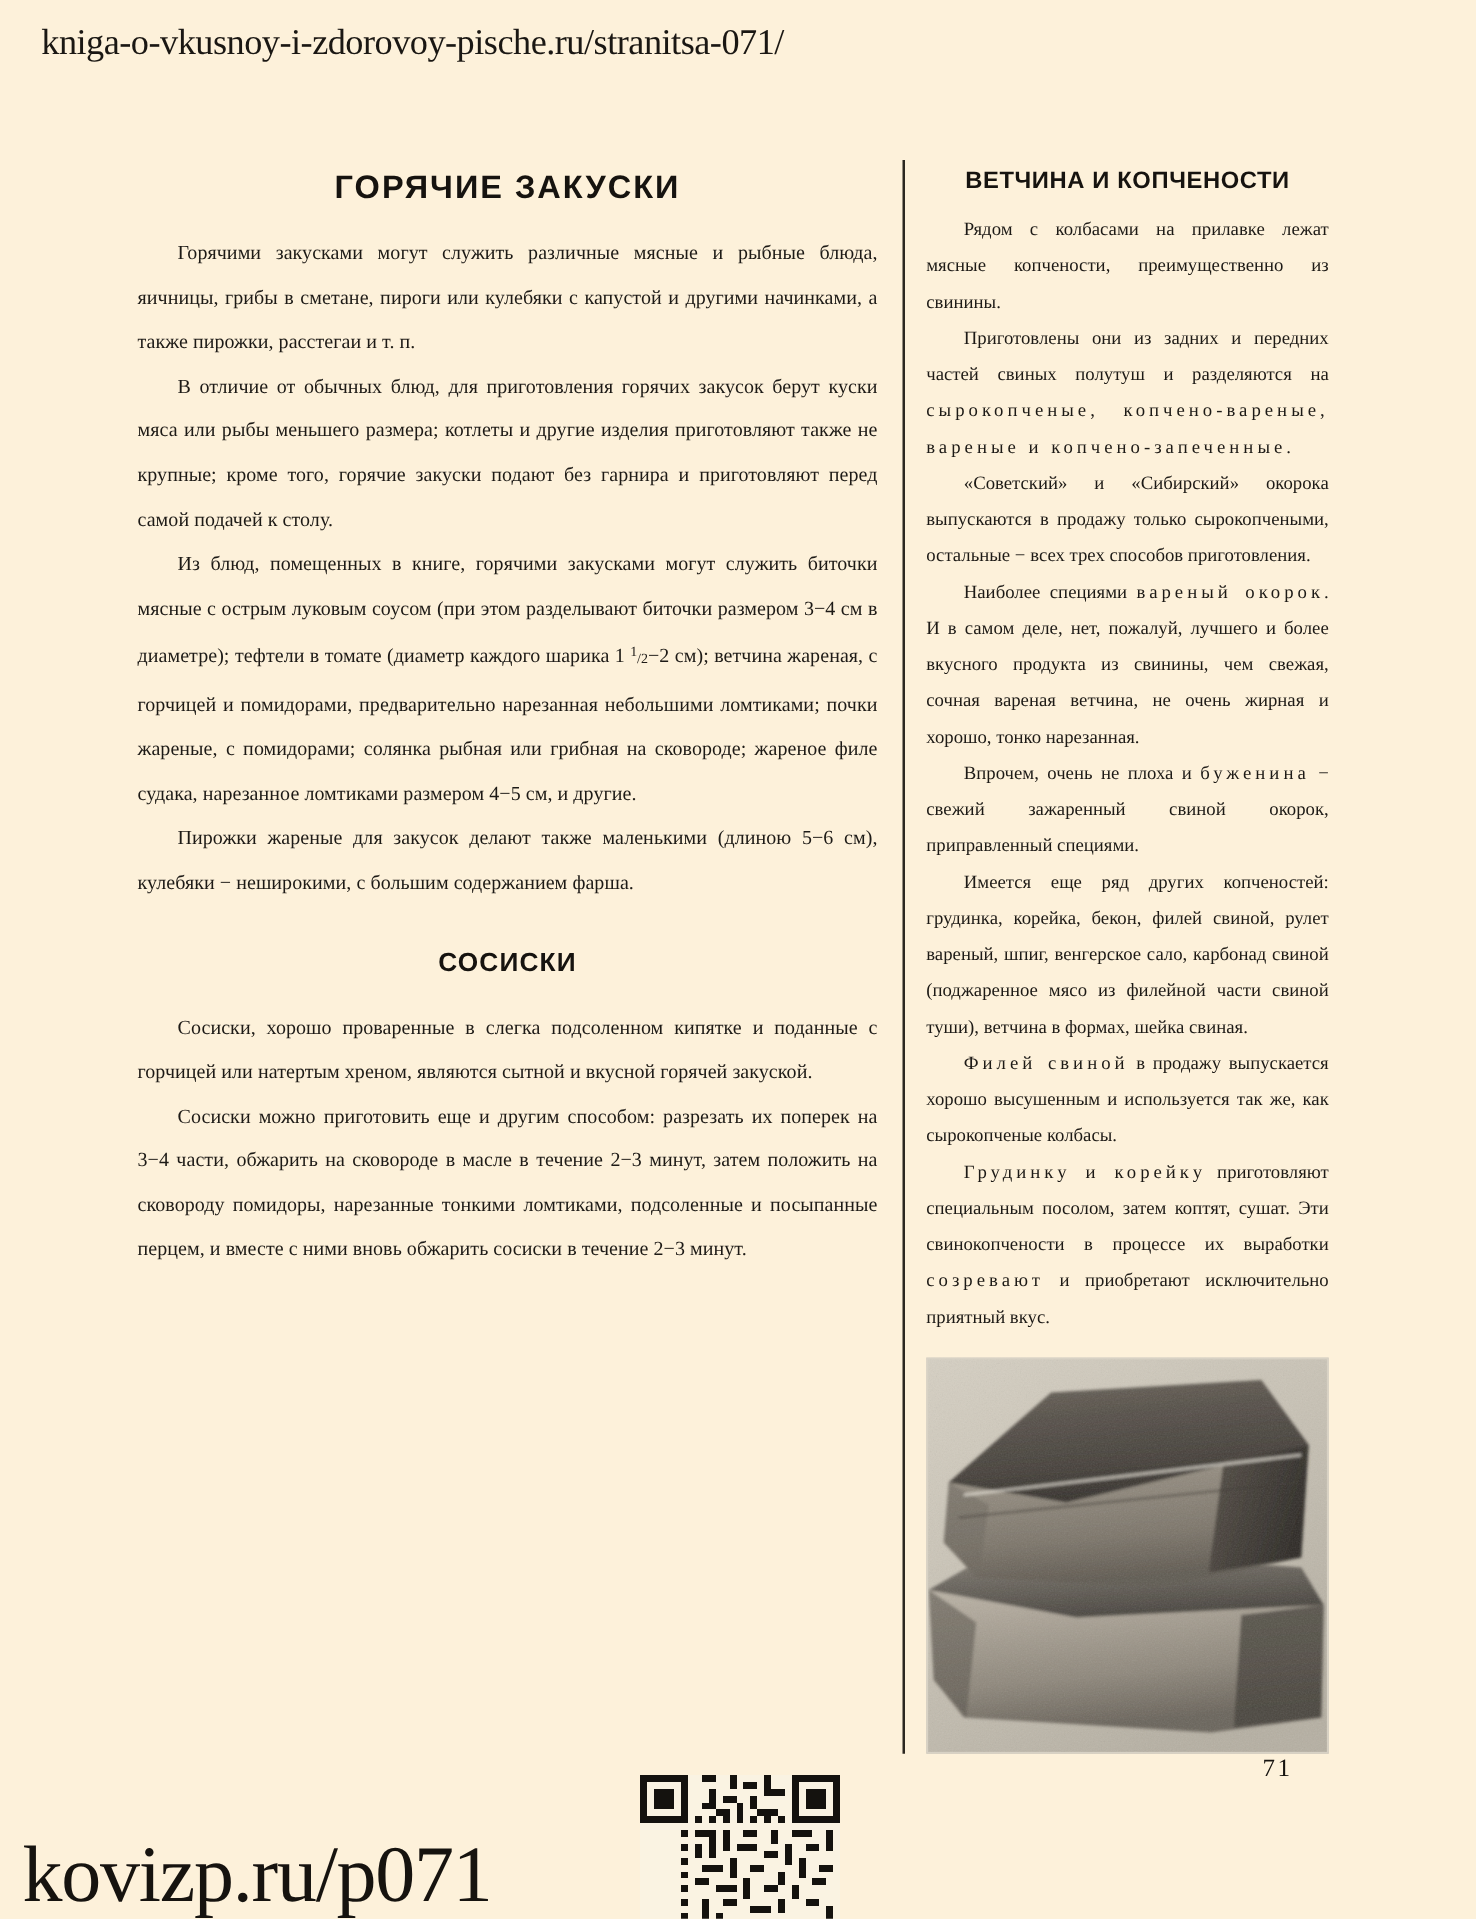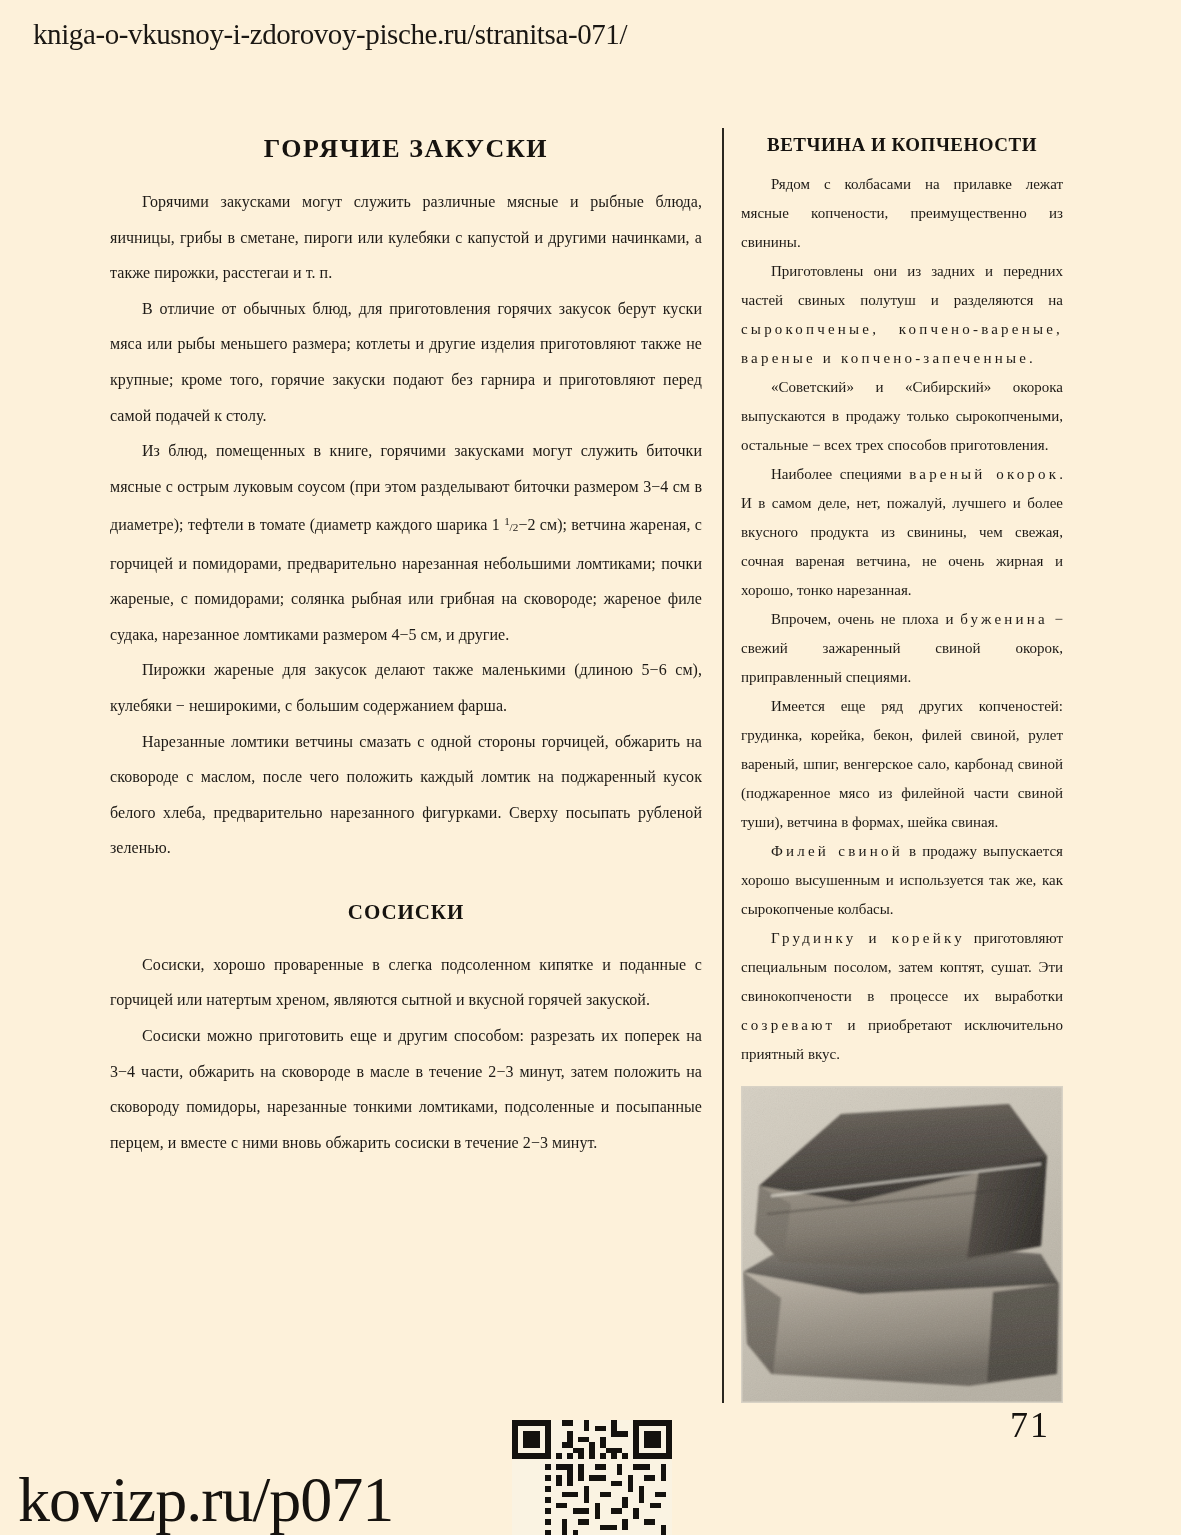--- a/index.html
+++ b/index.html
@@ -52,21 +52,21 @@
   .col-divider {
     position: absolute;
     left: 722px;
     top: 50px;
     width: 2px;
     height: 1275px;
     background: #2b2720;
   }
 
   h2.section-title {
-    font-family: Liberation Serif, serif;
+    font-family: Liberation Sans, sans-serif;
     font-weight: bold;
     text-align: center;
     margin: 0;
     color: #16130f;
   }
   .col-left h2.section-title {
     font-size: 26px;
     letter-spacing: 1.6px;
     margin-bottom: 20px;
   }
@@ -131,21 +131,21 @@
     width: 100%;
     height: 100%;
     display: block;
   }
 
   
   .page-number {
     position: absolute;
     left: 1010px;
     top: 1326px;
-    font-size: 36px;
+    font-size: 20px;
     letter-spacing: 2px;
     color: #16130f;
   }
 
   
   .qr {
     position: absolute;
     left: 512px;
     top: 1420px;
     width: 160px;
@@ -177,21 +177,20 @@
 
     <h2 class="section-title">ГОРЯЧИЕ ЗАКУСКИ</h2>
 
     <p class="para">Горячими закусками могут служить различные мясные и рыбные блюда, яичницы, грибы в сметане, пироги или кулебяки с капустой и другими начинками, а также пирожки, расстегаи и т. п.</p>
     <p class="para">В отличие от обычных блюд, для приготовления горячих закусок берут куски мяса или рыбы меньшего размера; котлеты и другие изделия приготовляют также не крупные; кроме того, горячие закуски подают без гарнира и приготовляют перед самой подачей к столу.</p>
 
     <p class="para"><span>Из блюд, помещенных в книге, горячими закусками могут служить биточки мясные с острым луковым соусом (при этом разделывают биточки размером 3−4 см в диаметре); тефтели в томате (диаметр каждого шарика 1 </span><span class="frac">1</span><span class="frac-den">/</span><span class="frac-den">2</span><span>−2 см); ветчина жареная, с горчицей и помидорами, предварительно нарезанная небольшими ломтиками; почки жареные, с помидорами; солянка рыбная или грибная на сковороде; жареное филе судака, нарезанное ломтиками размером 4−5 см, и другие.</span></p>
 
     <p class="para">Пирожки жареные для закусок делают также маленькими (длиною 5−6 см), кулебяки − неширокими, с большим содержанием фарша.</p>
 
-    <p class="para">Нарезанные ломтики ветчины смазать с одной стороны горчицей, обжарить на сковороде с маслом, после чего положить каждый ломтик на поджаренный кусок белого хлеба, предварительно нарезанного фигурками. Сверху посыпать рубленой зеленью.</p>
 
     <h2 class="section-title sub-title">СОСИСКИ</h2>
     <p class="para">Сосиски, хорошо проваренные в слегка подсоленном кипятке и поданные с горчицей или натертым хреном, являются сытной и вкусной горячей закуской.</p>
     <p class="para">Сосиски можно приготовить еще и другим способом: разрезать их поперек на 3−4 части, обжарить на сковороде в масле в течение 2−3 минут, затем положить на сковороду помидоры, нарезанные тонкими ломтиками, подсоленные и посыпанные перцем, и вместе с ними вновь обжарить сосиски в течение 2−3 минут.</p>
 
   </div>
 
   <div class="col-right">
 
     <h2 class="section-title">ВЕТЧИНА И КОПЧЕНОСТИ</h2>

